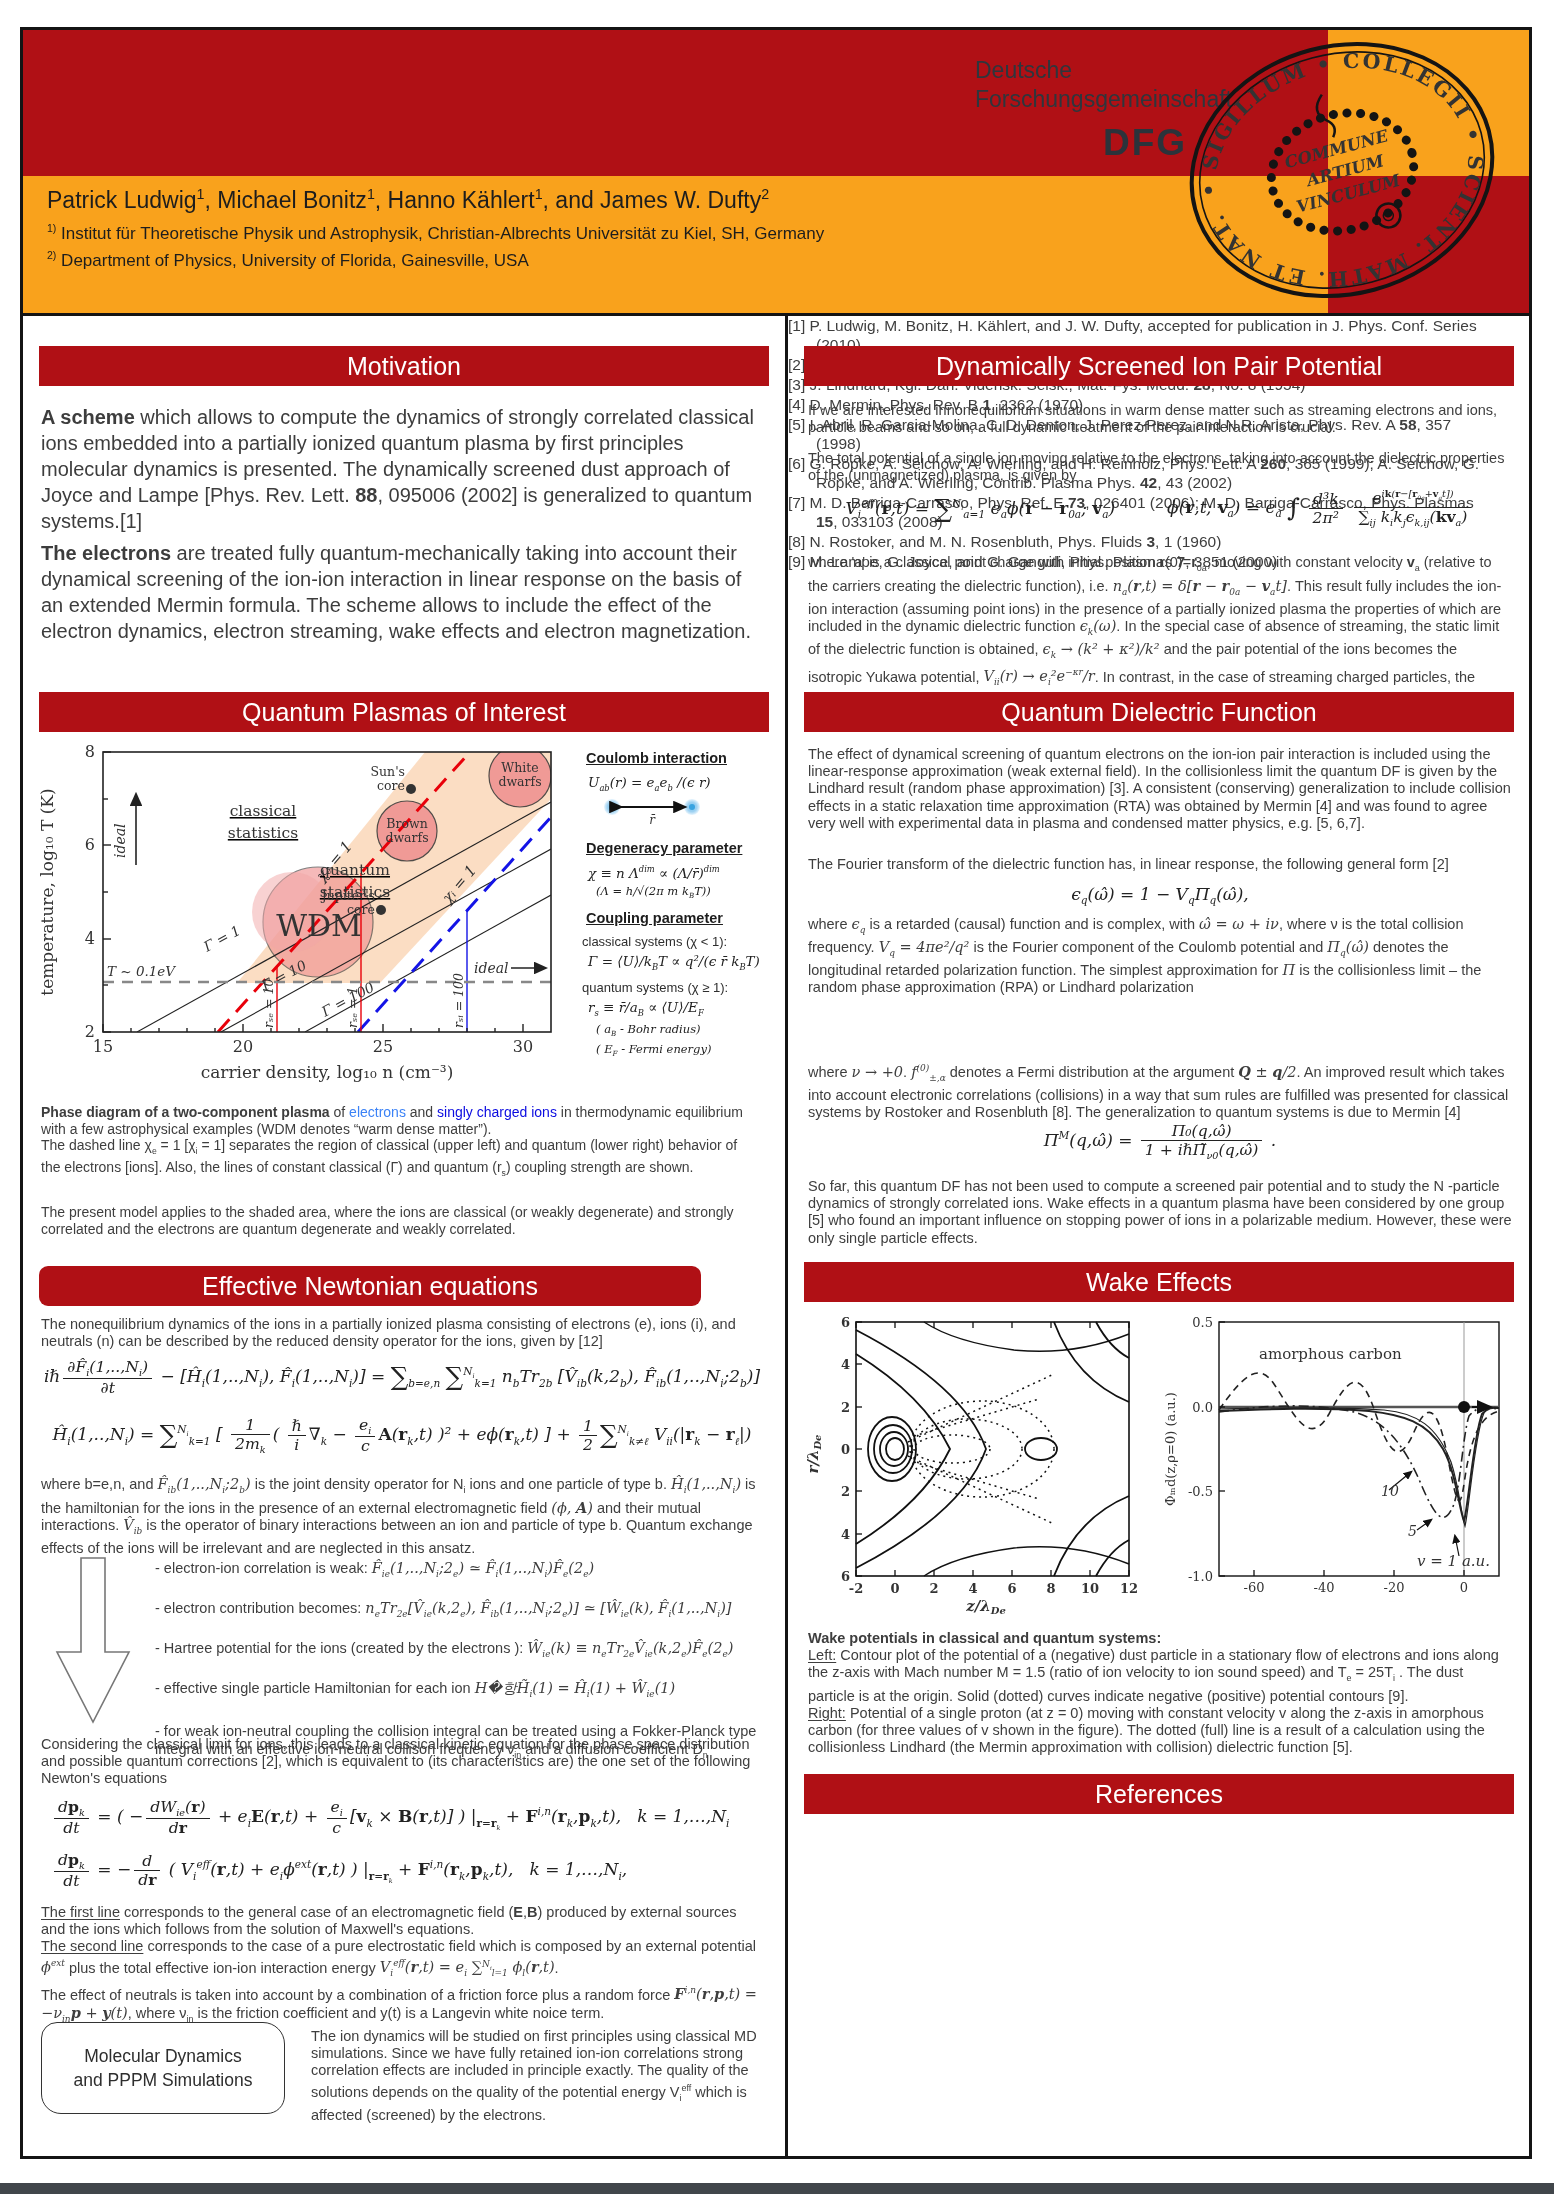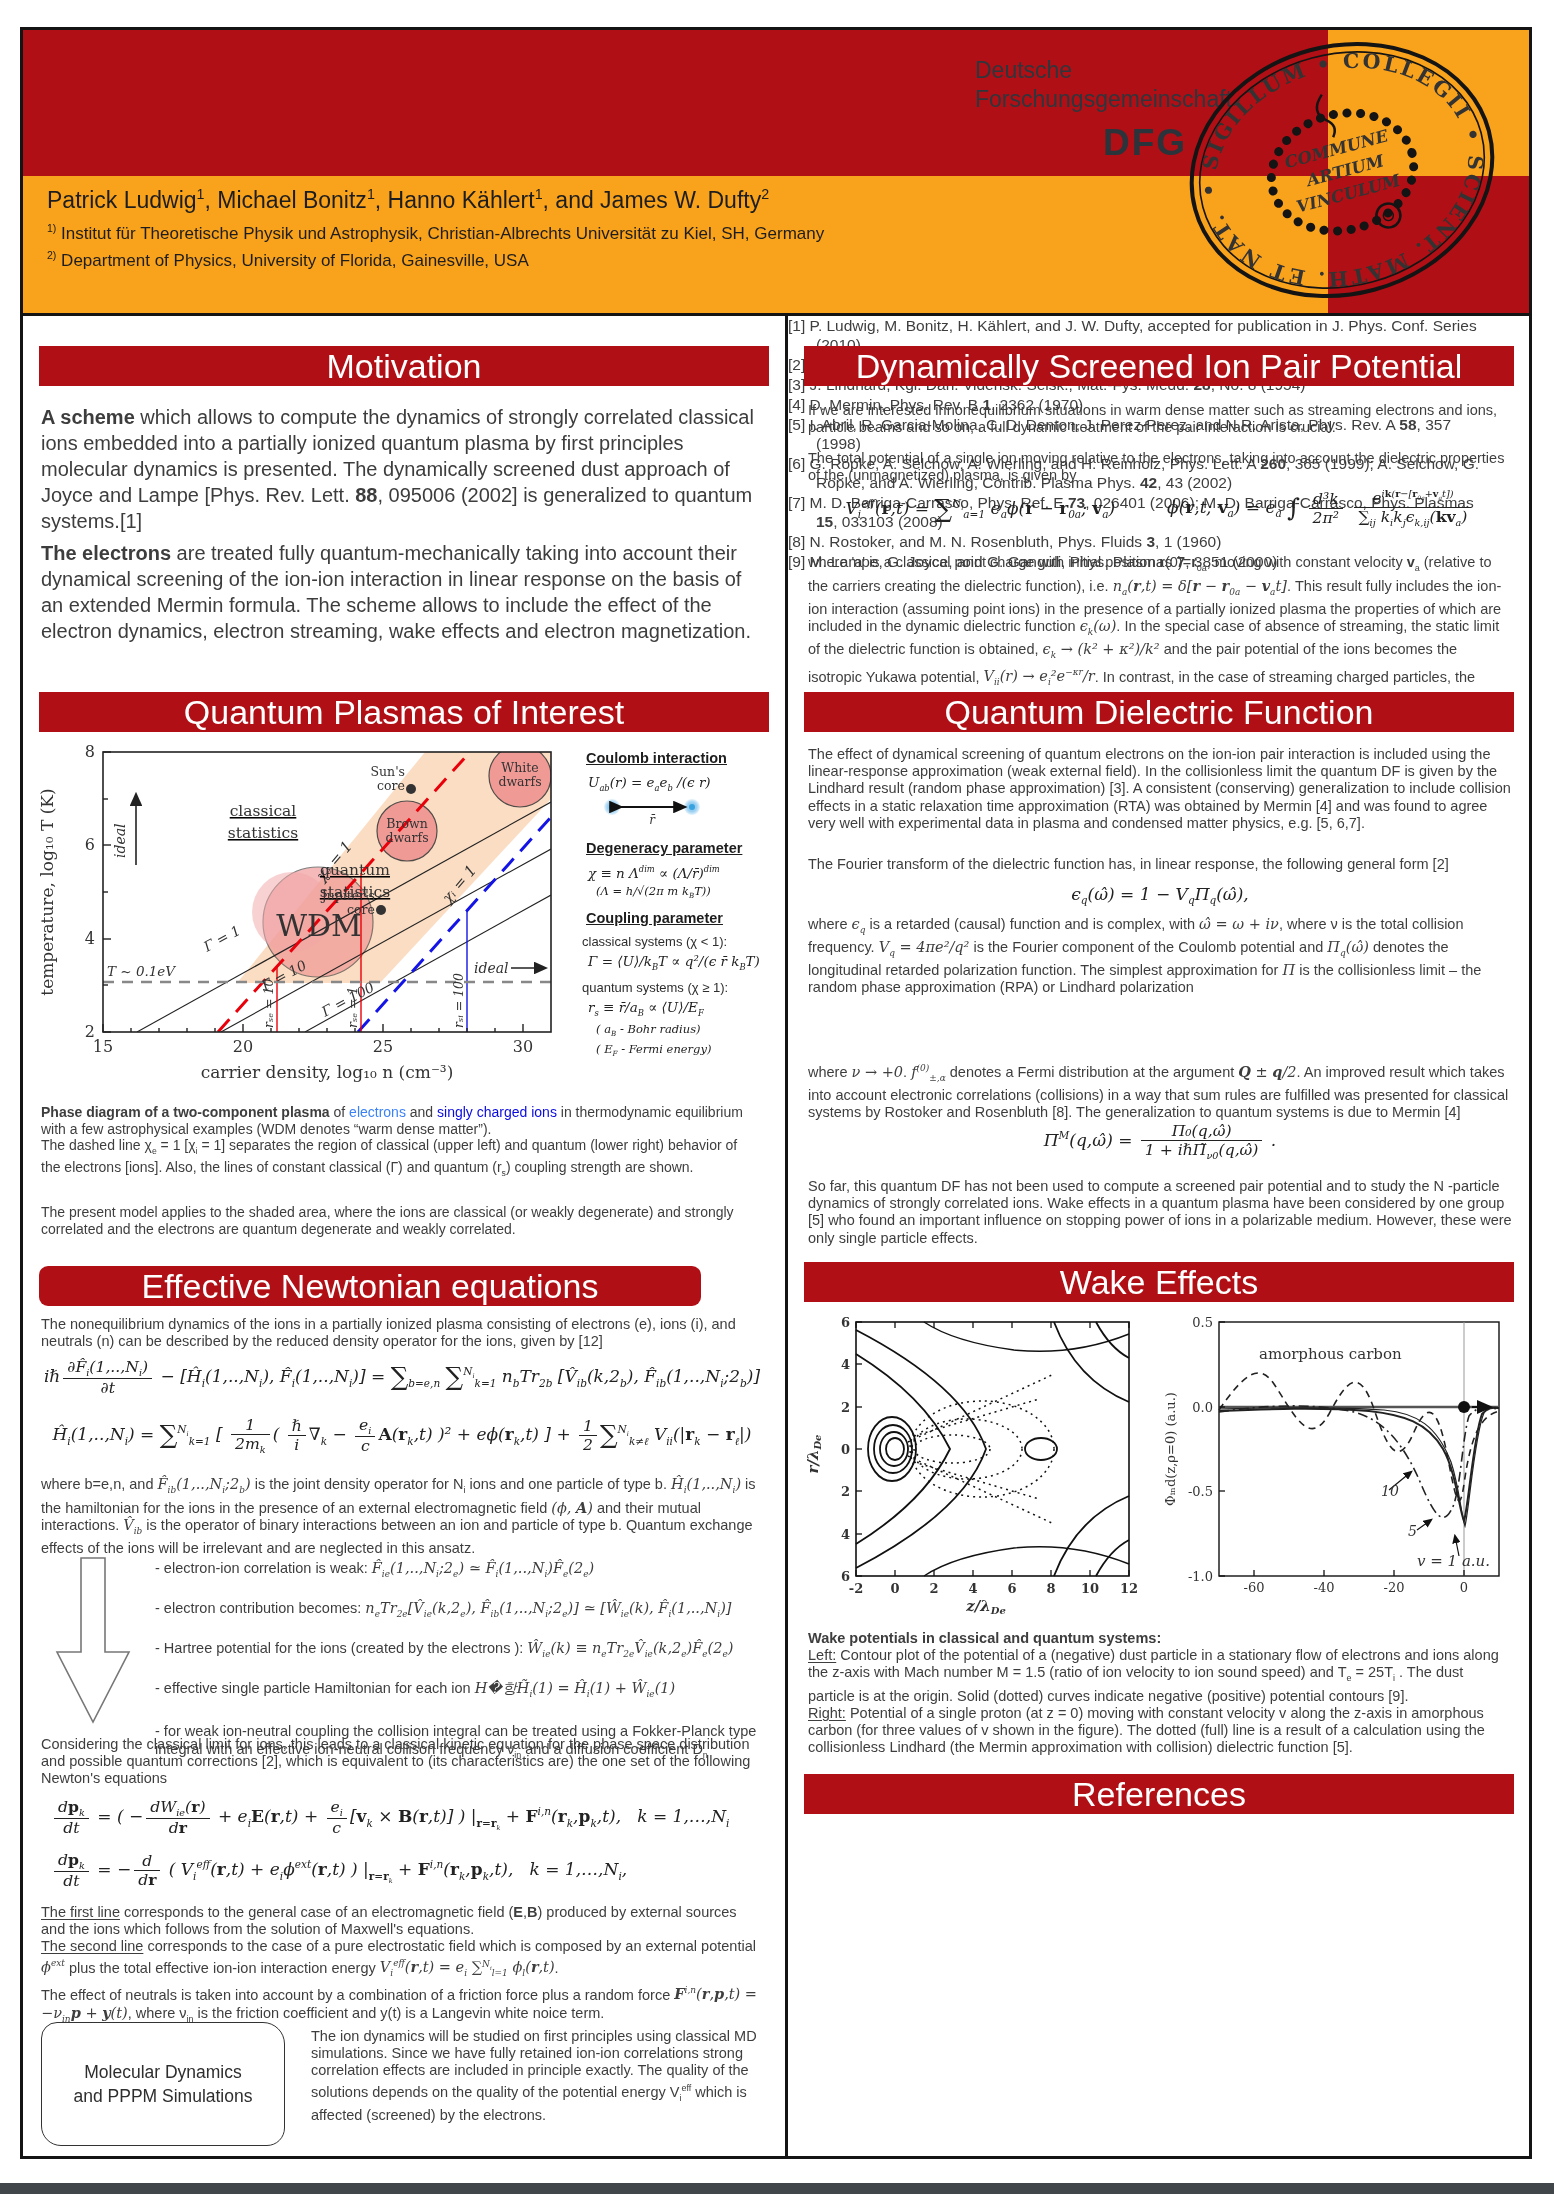--- a/index.html
+++ b/index.html
@@ -22,21 +22,21 @@
   .authors{position:absolute;left:24px;top:156px;color:#1d1d1d;font-size:23px;}
   .affil{position:absolute;left:24px;color:#1d1d1d;font-size:17px;}
   sup{font-size:.62em;}
   sub{font-size:.62em;}
 
   
   .content{position:absolute;left:0;top:283px;width:100%;height:1846px;border-top:3px solid #141414;}
   .col-l{position:absolute;left:0;top:0;width:762px;height:100%;}
   .col-r{position:absolute;left:762px;top:0;width:744px;height:100%;border-left:3px solid #141414;}
   .col-l > div, .col-r > div{position:absolute;}
-  .secbar{background:var(--red);color:#fff;display:flex;align-items:center;justify-content:center;font-size:34px;height:40px;}
+  .secbar{background:var(--red);color:#fff;display:flex;align-items:center;justify-content:center;font-size:25px;height:40px;}
   .body-md{font-size:20px;line-height:26px;color:#3d3d3d;}
   .body-sm{font-size:14.5px;line-height:17.2px;color:#3e3e3e;}
   .cap{font-size:14px;line-height:16.5px;color:#3e3e3e;}
   .refs{font-size:15.5px;line-height:19px;color:#3e3e3e;}
   .refs li{list-style:none;padding-left:28px;text-indent:-28px;margin-bottom:1px;}
   .red-t{color:#3b82f6;}
   .blue-t{color:#0a0ae0;}
   u{text-underline-offset:2px;}
 
   
@@ -45,21 +45,21 @@
   .eq b{font-style:normal;font-weight:bold;}
   .fr{display:inline-flex;flex-direction:column;vertical-align:middle;text-align:center;margin:0 3px;font-size:.92em;line-height:1.15;}
   .fr .nu{padding:0 4px;border-bottom:1.3px solid currentColor;}
   .fr .de{padding:0 4px;}
   .big{font-size:1.45em;vertical-align:-.12em;}
 
   .sidepanel{width:186px;font-size:13px;color:#2e2e2e;}
   .sidepanel h4{font-size:14.5px;color:#1d1d1d;text-decoration:underline;margin:10px 4px 8px;}
   .sidepanel .pf{font-family:"DejaVu Serif",serif;font-style:italic;font-size:13.5px;margin:4px 0 4px 6px;color:#222;}
   .sidepanel .pfs{font-size:11.5px;margin-left:14px;}
-  .mdbox{width:244px;height:124px;border:1.6px solid #333;border-radius:16px 22px 18px 20px;display:flex;align-items:center;justify-content:center;text-align:center;font-size:17.5px;line-height:24px;color:#2e2e2e;}
+  .mdbox{width:244px;height:92px;border:1.6px solid #333;border-radius:16px 22px 18px 20px;display:flex;align-items:center;justify-content:center;text-align:center;font-size:17.5px;line-height:24px;color:#2e2e2e;}
   svg text{font-family:"DejaVu Serif",serif;fill:#333;}
   svg .sans{font-family:"Liberation Sans",sans-serif;}
 </style>
 </head>
 <body>
 
 <div class="page">
   <div class="frame">
 
     <div class="header">

